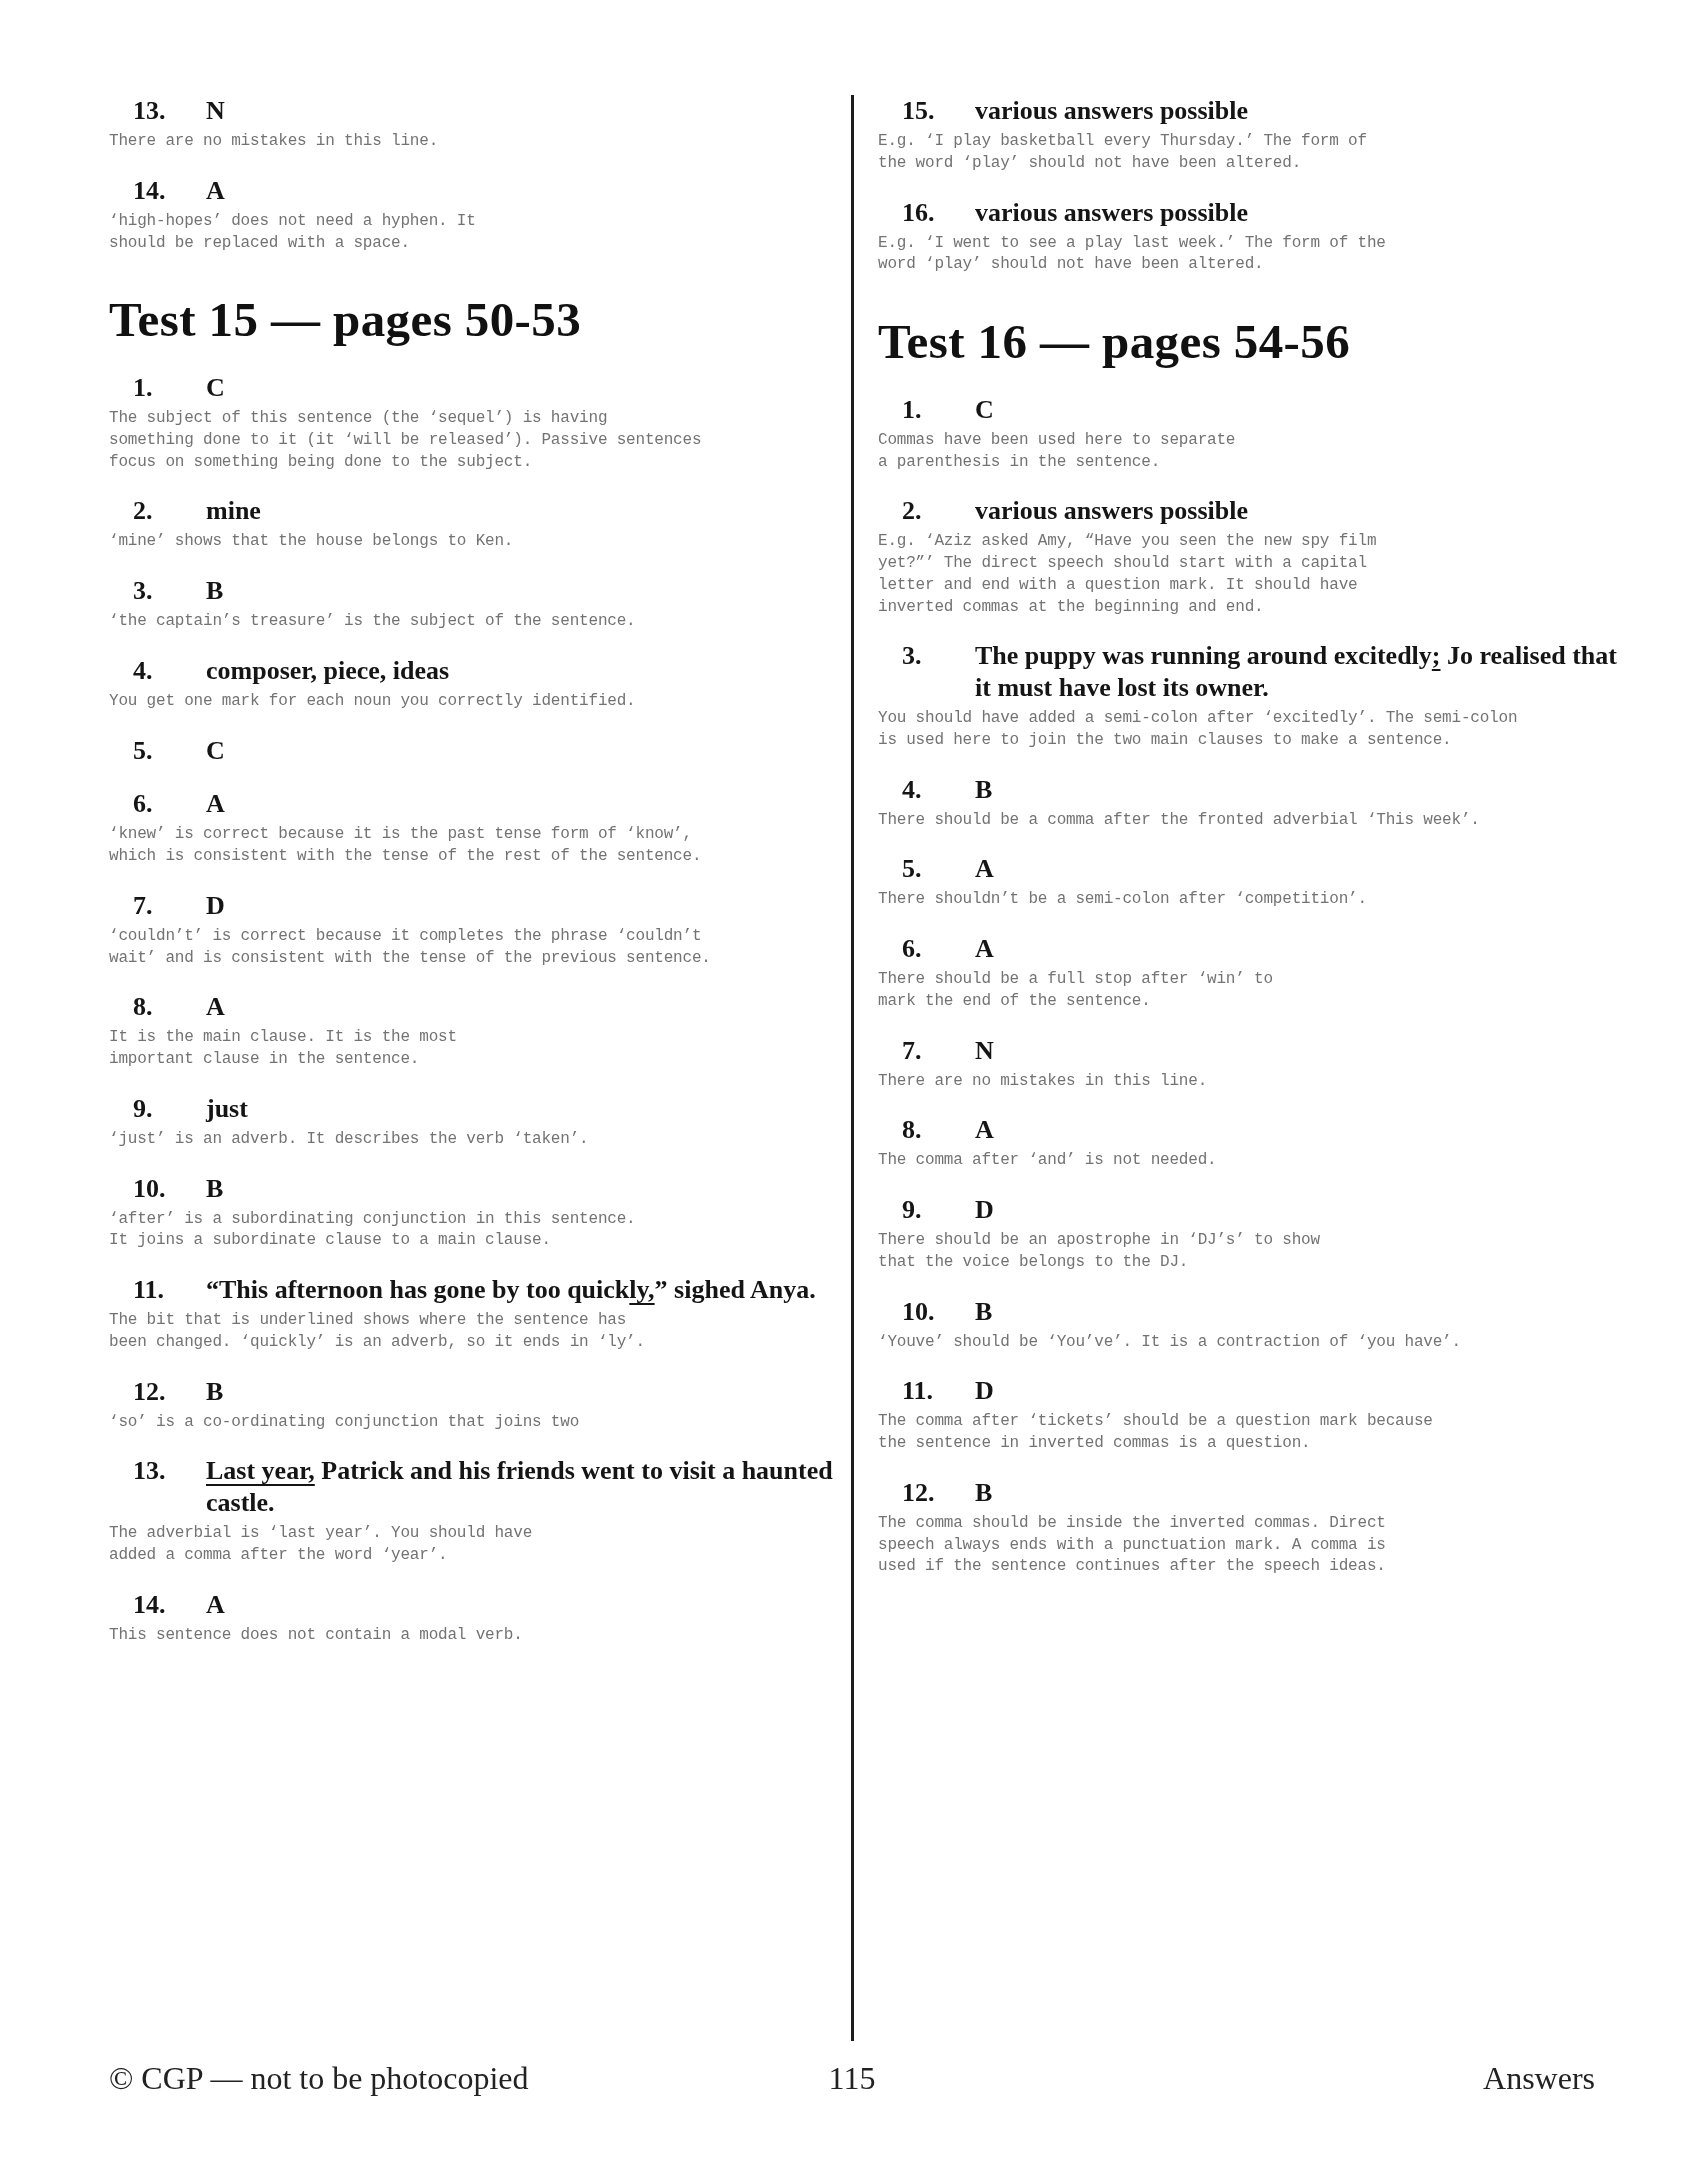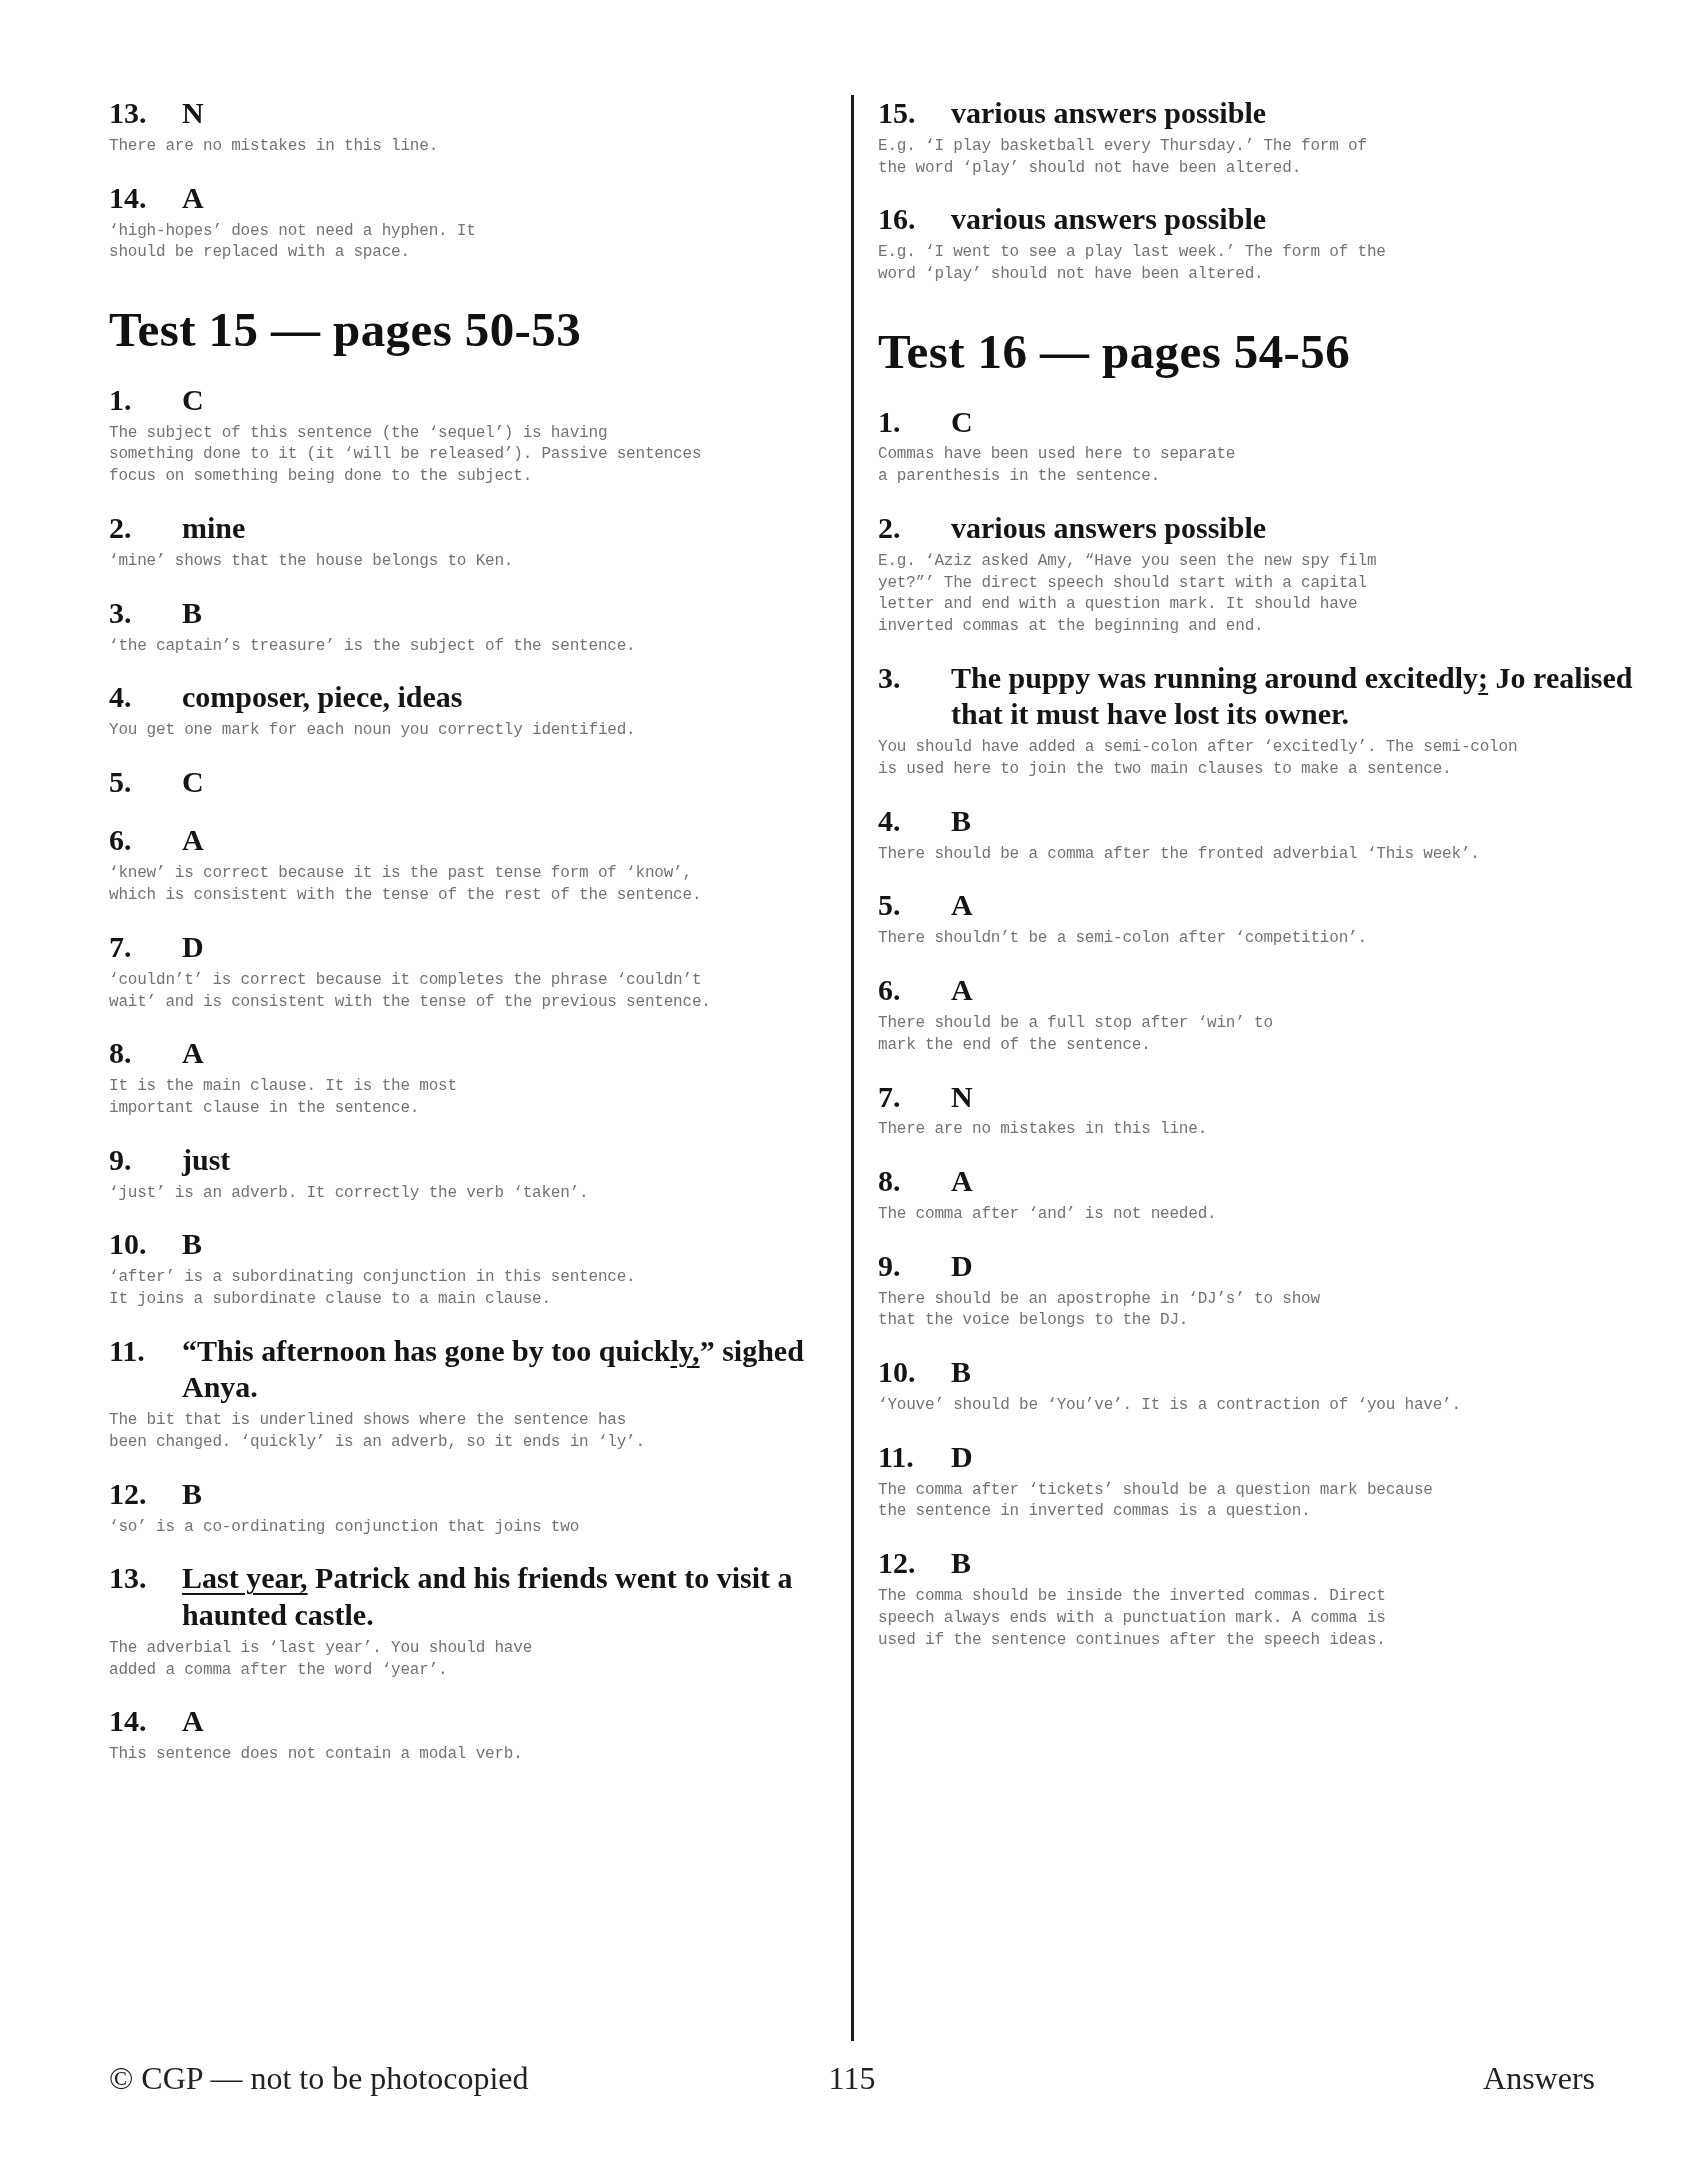--- a/index.html
+++ b/index.html
@@ -29,23 +29,24 @@
     letter-spacing: 0.4px;
     color: #111;
   }
   .col > .test-heading:first-child { margin-top: 0; }
   .item { margin-bottom: 22px; }
   .item-head {
     display: flex;
     align-items: flex-start;
     font-family: "Liberation Serif", serif;
     font-weight: 700;
-    font-size: 30px;
+    font-size: 26px;
     line-height: 1.22;
     color: #151515;
+    margin-left: 24px;
   }
   .item-num { flex: 0 0 73px; }
   .item-ans { flex: 1 1 auto; }
   .item-ans .u {
     text-decoration: underline;
     text-decoration-thickness: 2.1px;
     text-underline-offset: 5.1px;
   }
   .item-expl {
     margin-top: 4.3px;
@@ -175,21 +176,21 @@
           <div class="expl-line">important clause in the sentence.</div>
         </div>
   </div>
 
   <div class="item">
     <div class="item-head">
       <span class="item-num">9.</span>
       <span class="item-ans"><span>just</span></span>
     </div>
     <div class="item-expl">
-          <div class="expl-line">‘just’ is an adverb.  It correctly the verb ‘taken’.</div>
+          <div class="expl-line">‘just’ is an adverb.  It describes the verb ‘taken’.</div>
         </div>
   </div>
 
   <div class="item">
     <div class="item-head">
       <span class="item-num">10.</span>
       <span class="item-ans"><span>B</span></span>
     </div>
     <div class="item-expl">
           <div class="expl-line">‘after’ is a subordinating conjunction in this sentence.</div>

